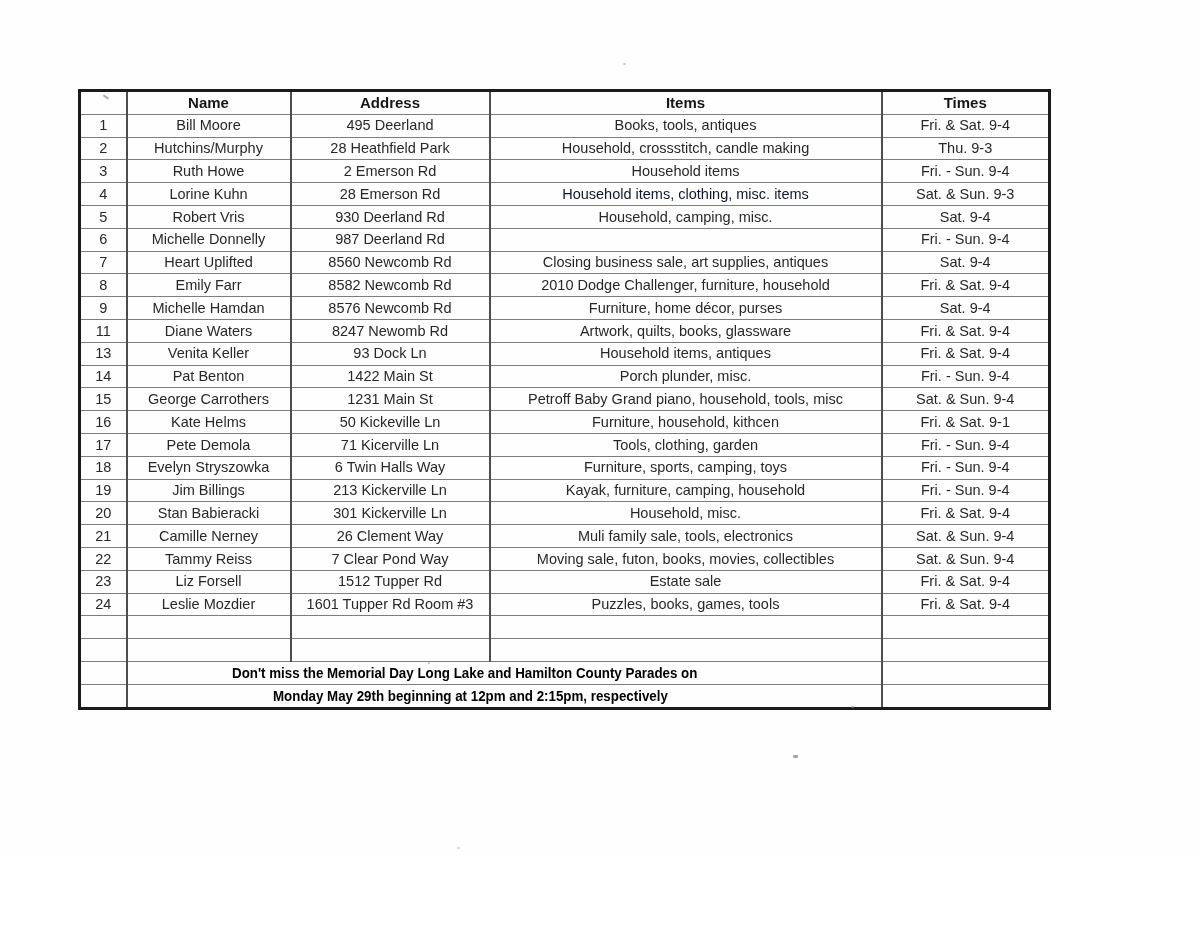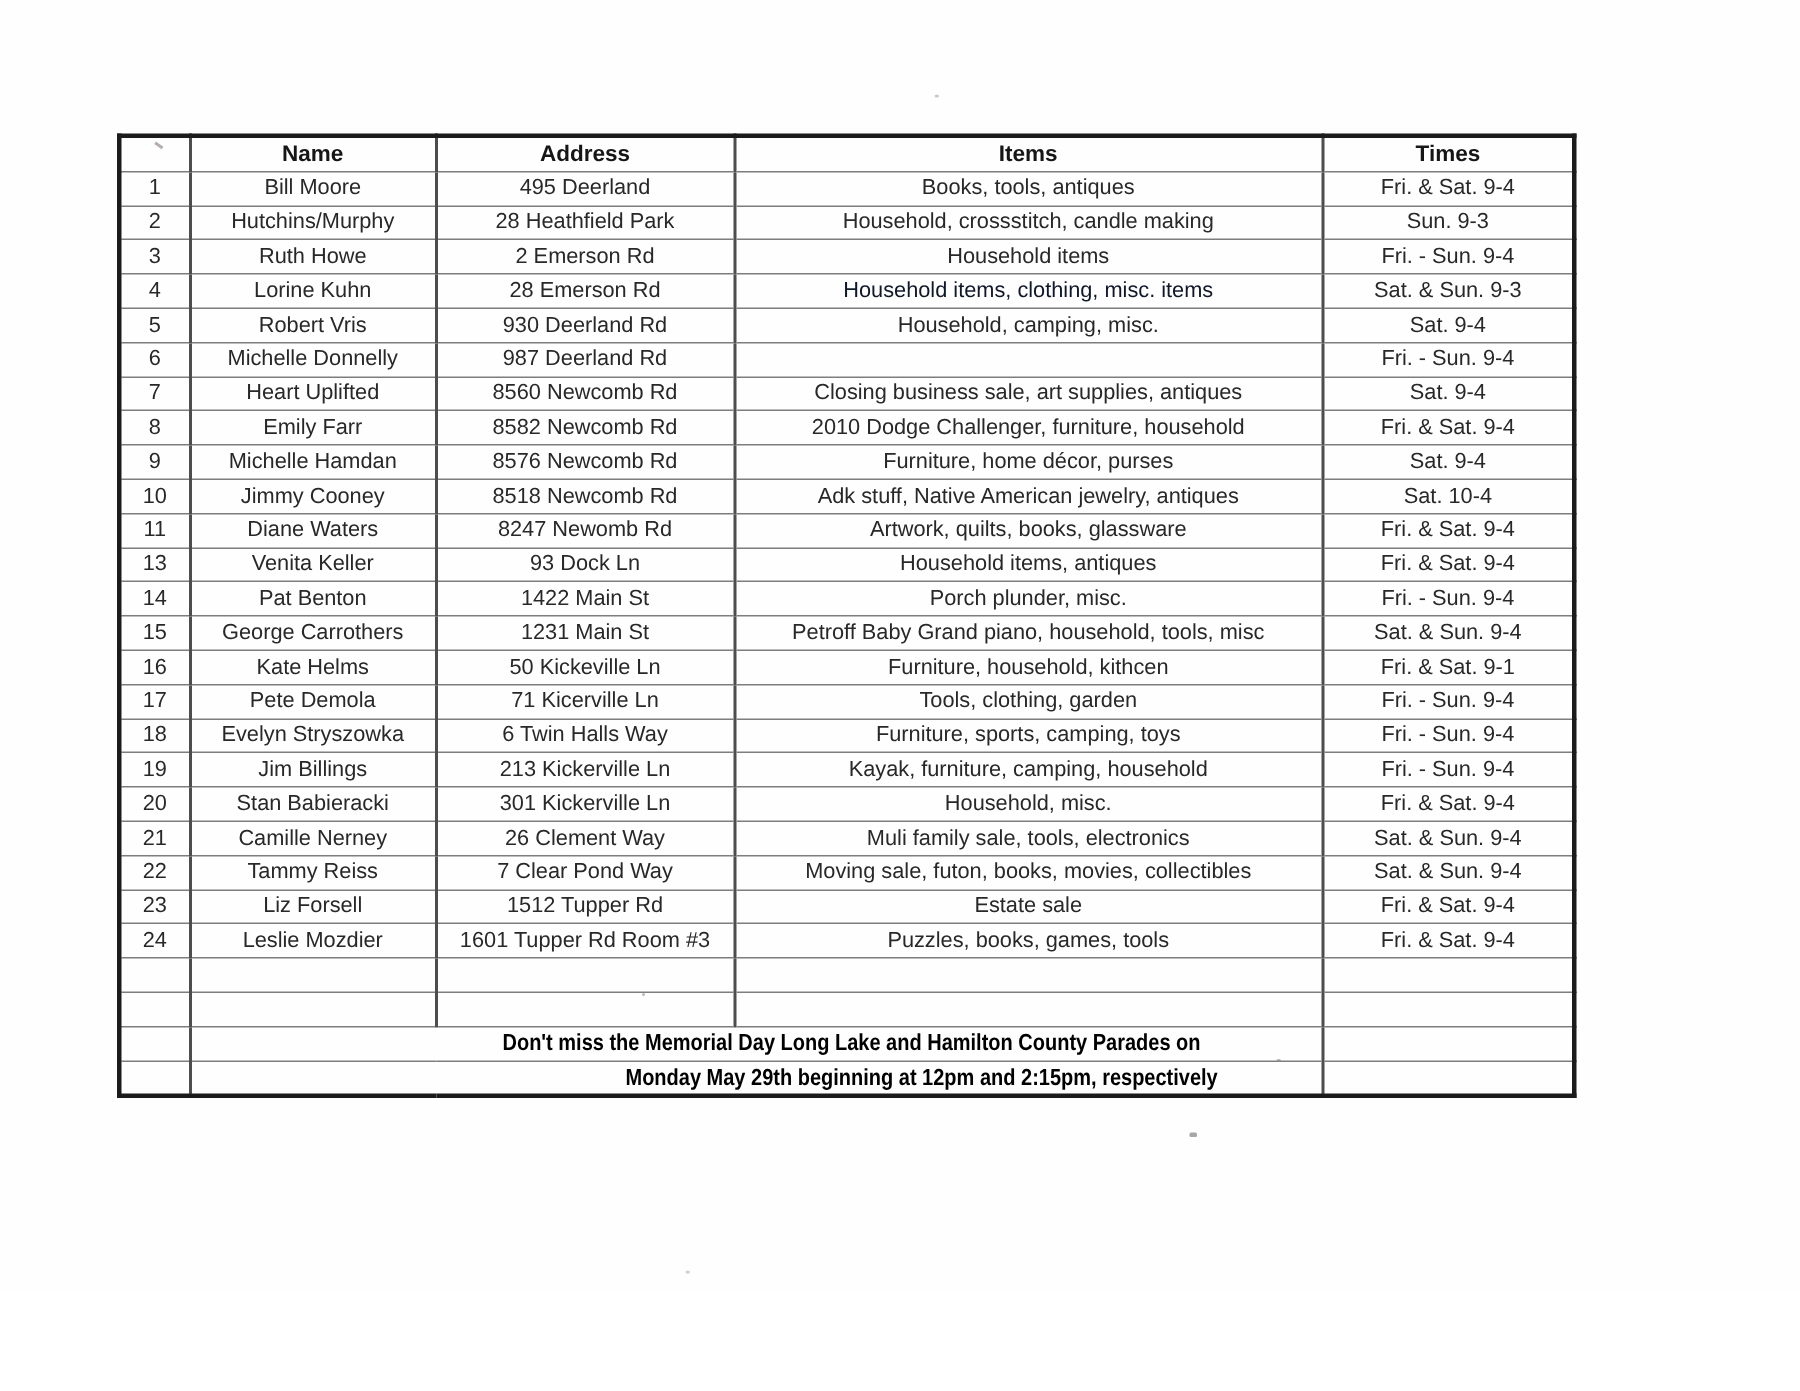--- a/index.html
+++ b/index.html
@@ -41,21 +41,21 @@
   .sale-table th {
     font-weight: bold;
     font-size: 15px;
     color: #161616;
     position: relative;
   }
   .sale-table td.muted {
     color: #0f172a;
   }
   tr.note-row td.note-cell {
-    text-align: right;
+    text-align: center;
     padding-left: 2px;
   }
   .note-text {
     display: inline-block;
     transform: scaleX(0.86);
     transform-origin: 0 50%;
     font-weight: bold;
     font-size: 15.5px;
     color: #000000;
     white-space: nowrap;
@@ -103,21 +103,21 @@
           <td>Bill Moore</td>
           <td>495 Deerland</td>
           <td>Books, tools, antiques</td>
           <td>Fri. &amp; Sat. 9-4</td>
         </tr>
         <tr>
           <td>2</td>
           <td>Hutchins/Murphy</td>
           <td>28 Heathfield Park</td>
           <td>Household, crossstitch, candle making</td>
-          <td>Sun. 9-3</td>
+          <td>Thu. 9-3</td>
         </tr>
         <tr>
           <td>3</td>
           <td>Ruth Howe</td>
           <td>2 Emerson Rd</td>
           <td>Household items</td>
           <td>Fri. - Sun. 9-4</td>
         </tr>
         <tr>
           <td>4</td>
@@ -153,27 +153,20 @@
           <td>8582 Newcomb Rd</td>
           <td>2010 Dodge Challenger, furniture, household</td>
           <td>Fri. &amp; Sat. 9-4</td>
         </tr>
         <tr>
           <td>9</td>
           <td>Michelle Hamdan</td>
           <td>8576 Newcomb Rd</td>
           <td>Furniture, home décor, purses</td>
           <td>Sat. 9-4</td>
-        </tr>
-        <tr>
-          <td>10</td>
-          <td>Jimmy Cooney</td>
-          <td>8518 Newcomb Rd</td>
-          <td>Adk stuff, Native American jewelry, antiques</td>
-          <td>Sat. 10-4</td>
         </tr>
         <tr>
           <td>11</td>
           <td>Diane Waters</td>
           <td>8247 Newomb Rd</td>
           <td>Artwork, quilts, books, glassware</td>
           <td>Fri. &amp; Sat. 9-4</td>
         </tr>
         <tr>
           <td>13</td>

